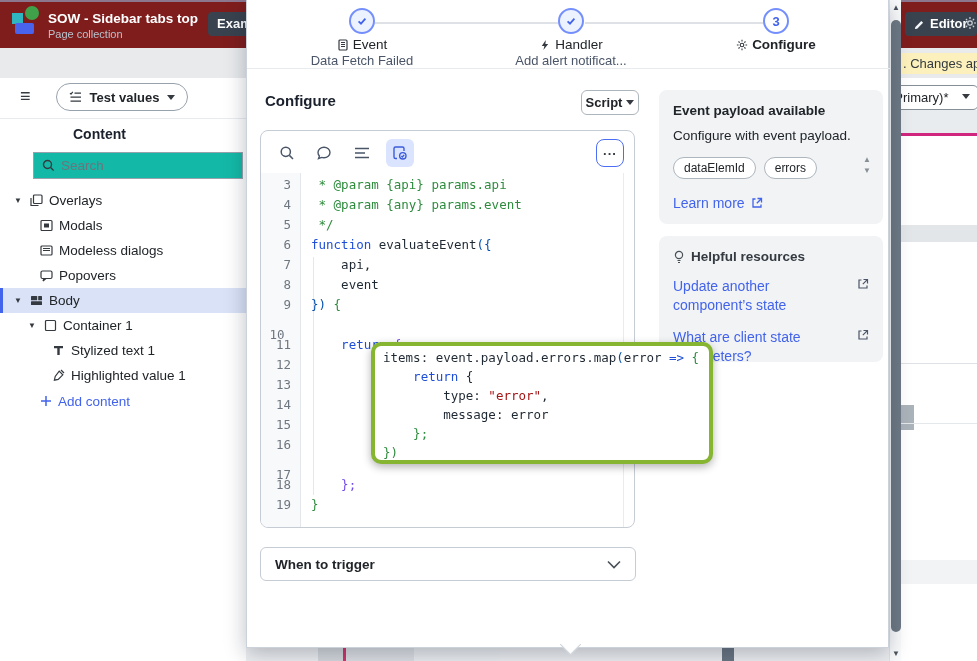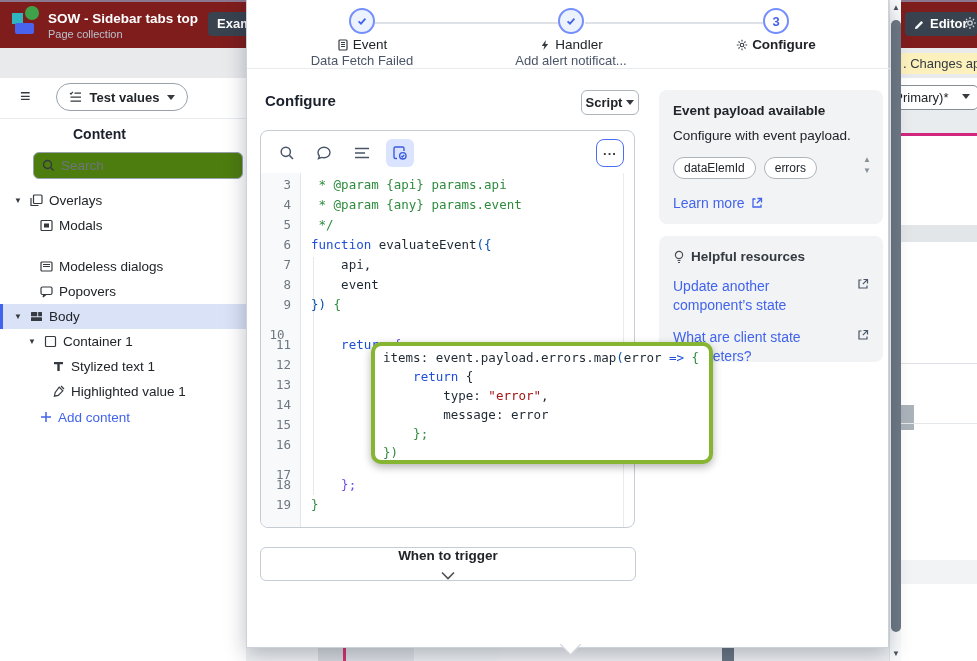--- a/index.html
+++ b/index.html
@@ -55,21 +55,21 @@
   .bs-b { position:absolute; left:100px; top:0; width:68px; height:13px; background:#dee1e5; }
   .bs-c { position:absolute; left:168px; top:0; width:86px; height:13px; background:#eceff1; }
   .bs-d { position:absolute; left:476px; top:0; width:12px; height:13px; background:#6a7683; }
 
   
   #sidebar { position:absolute; left:0; top:78px; width:246px; height:583px; background:#fff; }
   #hamburger { position:absolute; left:20px; top:8px; font-size:18px; color:#343a40; cursor:pointer; }
   #testvalues { position:absolute; left:56px; top:5px; width:132px; height:28px; border:1px solid #98a2ad; border-radius:14px; background:#fff; display:flex; align-items:center; justify-content:center; gap:8px; font-size:13px; font-weight:bold; color:#212529; }
   .sb-div { position:absolute; left:0; top:40px; width:246px; height:1px; background:#e9ecef; }
   #content-h { position:absolute; left:33px; top:48px; font-size:14px; font-weight:bold; color:#1a202c;margin-left:40px; }
-  #searchbox { position:absolute; left:33px; top:74px; width:210px; height:27px; border:1px solid #98a2ad; border-radius:6px; background:#4d7c0f; display:flex; align-items:center; padding:0 8px; gap:6px; }
+  #searchbox { position:absolute; left:33px; top:74px; width:210px; height:27px; border:1px solid #98a2ad; border-radius:0; background:#14b8a6; display:flex; align-items:center; padding:0 8px; gap:6px; }
   #searchbox input { border:none; outline:none; width:100%; font-size:13.5px; font-family:"Liberation Sans",sans-serif; color:#212529; background:transparent; }
   #searchbox input::placeholder { color:#6c757d; }
   #tree { position:absolute; left:0; top:110px; width:246px; }
   .trow { position:relative; height:25px; display:flex; align-items:center; gap:6px; font-size:13.5px; color:#212529; cursor:pointer; }
   .trow.sel { background:#d9e2f7; }
   .selbar { position:absolute; left:0; top:0; width:3px; height:25px; background:#4263eb; }
   .tcaret { font-size:8px; color:#343a40; width:10px; }
   .ticon { display:flex; align-items:center; color:#343a40; }
   .trow.tlink { color:#4263eb; height:26px; }
   .trow.tlink .ticon { color:#4263eb; }
@@ -104,21 +104,21 @@
   #code-region { position:absolute; left:0; top:42px; width:373px; height:354px; font-family:"DejaVu Sans Mono", monospace; font-size:12.5px; }
   #gutter { position:absolute; left:0; top:0; width:40px; height:354px; background:#f8f9fa; border-right:1px solid #e3e6ea; }
   .lnum { position:absolute; right:9px; width:28px; text-align:right; color:#6e7781; font-size:12.5px; line-height:20px; }
   .cline { position:absolute; left:50px; white-space:pre; line-height:20px; }
   #indent-guide { position:absolute; left:52px; top:84px; width:1px; height:238px; background:#e4e7eb; }
   #ed-sbline { position:absolute; left:362px; top:42px; width:1px; height:354px; background:#e9ecef; }
   .tk-p { color:#1f2933; } .tk-k { color:#1f4fd8; } .tk-c { color:#2e8b3d; }
   .tk-s { color:#a31515; } .tk-b1 { color:#0550ae; } .tk-b2 { color:#2e8b3d; } .tk-b3 { color:#7048e8; }
 
   
-  #when-trigger { position:absolute; left:13px; top:547px; width:376px; height:34px; border:1px solid #c6ccd4; border-radius:6px; background:#fff; display:flex; align-items:center; justify-content:space-between; padding:0 14px; font-size:13.5px; font-weight:bold; color:#212529; cursor:pointer;flex-direction:column; }
+  #when-trigger { position:absolute; left:13px; top:547px; width:376px; height:34px; border:1px solid #c6ccd4; border-radius:6px; background:#fff; display:flex; align-items:center; justify-content:space-between; padding:0 14px; font-size:13.5px; font-weight:bold; color:#212529; cursor:pointer; }
 
   
   .card { position:absolute; left:412px; width:224px; background:#f1f3f5; border-radius:8px; padding:13px 14px; }
   #card-payload { top:90px; height:134px; }
   #card-res { top:236px; height:126px; }
   .card-title { font-size:13.5px; font-weight:bold; color:#212529; }
   .card-body { margin-top:10px; font-size:13.5px; color:#212529; }
   #chips { margin-top:14px; display:flex; gap:8px; }
   .chip { border:1px solid #adb5bd; border-radius:11px; background:#fff; font-size:12px; color:#212529; padding:3px 10px; }
   #chip-arrows { position:absolute; right:12px; top:66px; display:flex; flex-direction:column; gap:3px; color:#868e96; font-size:8px; line-height:8px; cursor:pointer; }
@@ -237,21 +237,21 @@
         </div>
         <div class="trow" style="padding-left: 40px;">
           <span class="ticon">
             <svg width="13" height="13" viewBox="0 0 13 13" fill="none" stroke="currentColor" stroke-width="1.2">
               <rect x="1" y="1.5" width="11" height="10" rx="1"></rect>
               <rect x="4" y="4.5" width="5" height="4" fill="currentColor" stroke="none"></rect>
             </svg>
           </span>
           <span>Modals</span>
         </div>
-        <div class="trow" style="padding-left: 40px; margin-top: 16px;">
+        <div class="trow" style="padding-left: 40px;">
           <span class="ticon">
             <svg width="13" height="13" viewBox="0 0 13 13" fill="none" stroke="currentColor" stroke-width="1.2">
               <rect x="1" y="2" width="11" height="9" rx="1"></rect>
               <path d="M3 4.5h7M3 6.5h7"></path>
             </svg>
           </span>
           <span>Modeless dialogs</span>
         </div>
         <div class="trow" style="padding-left: 40px;">
           <span class="ticon">

